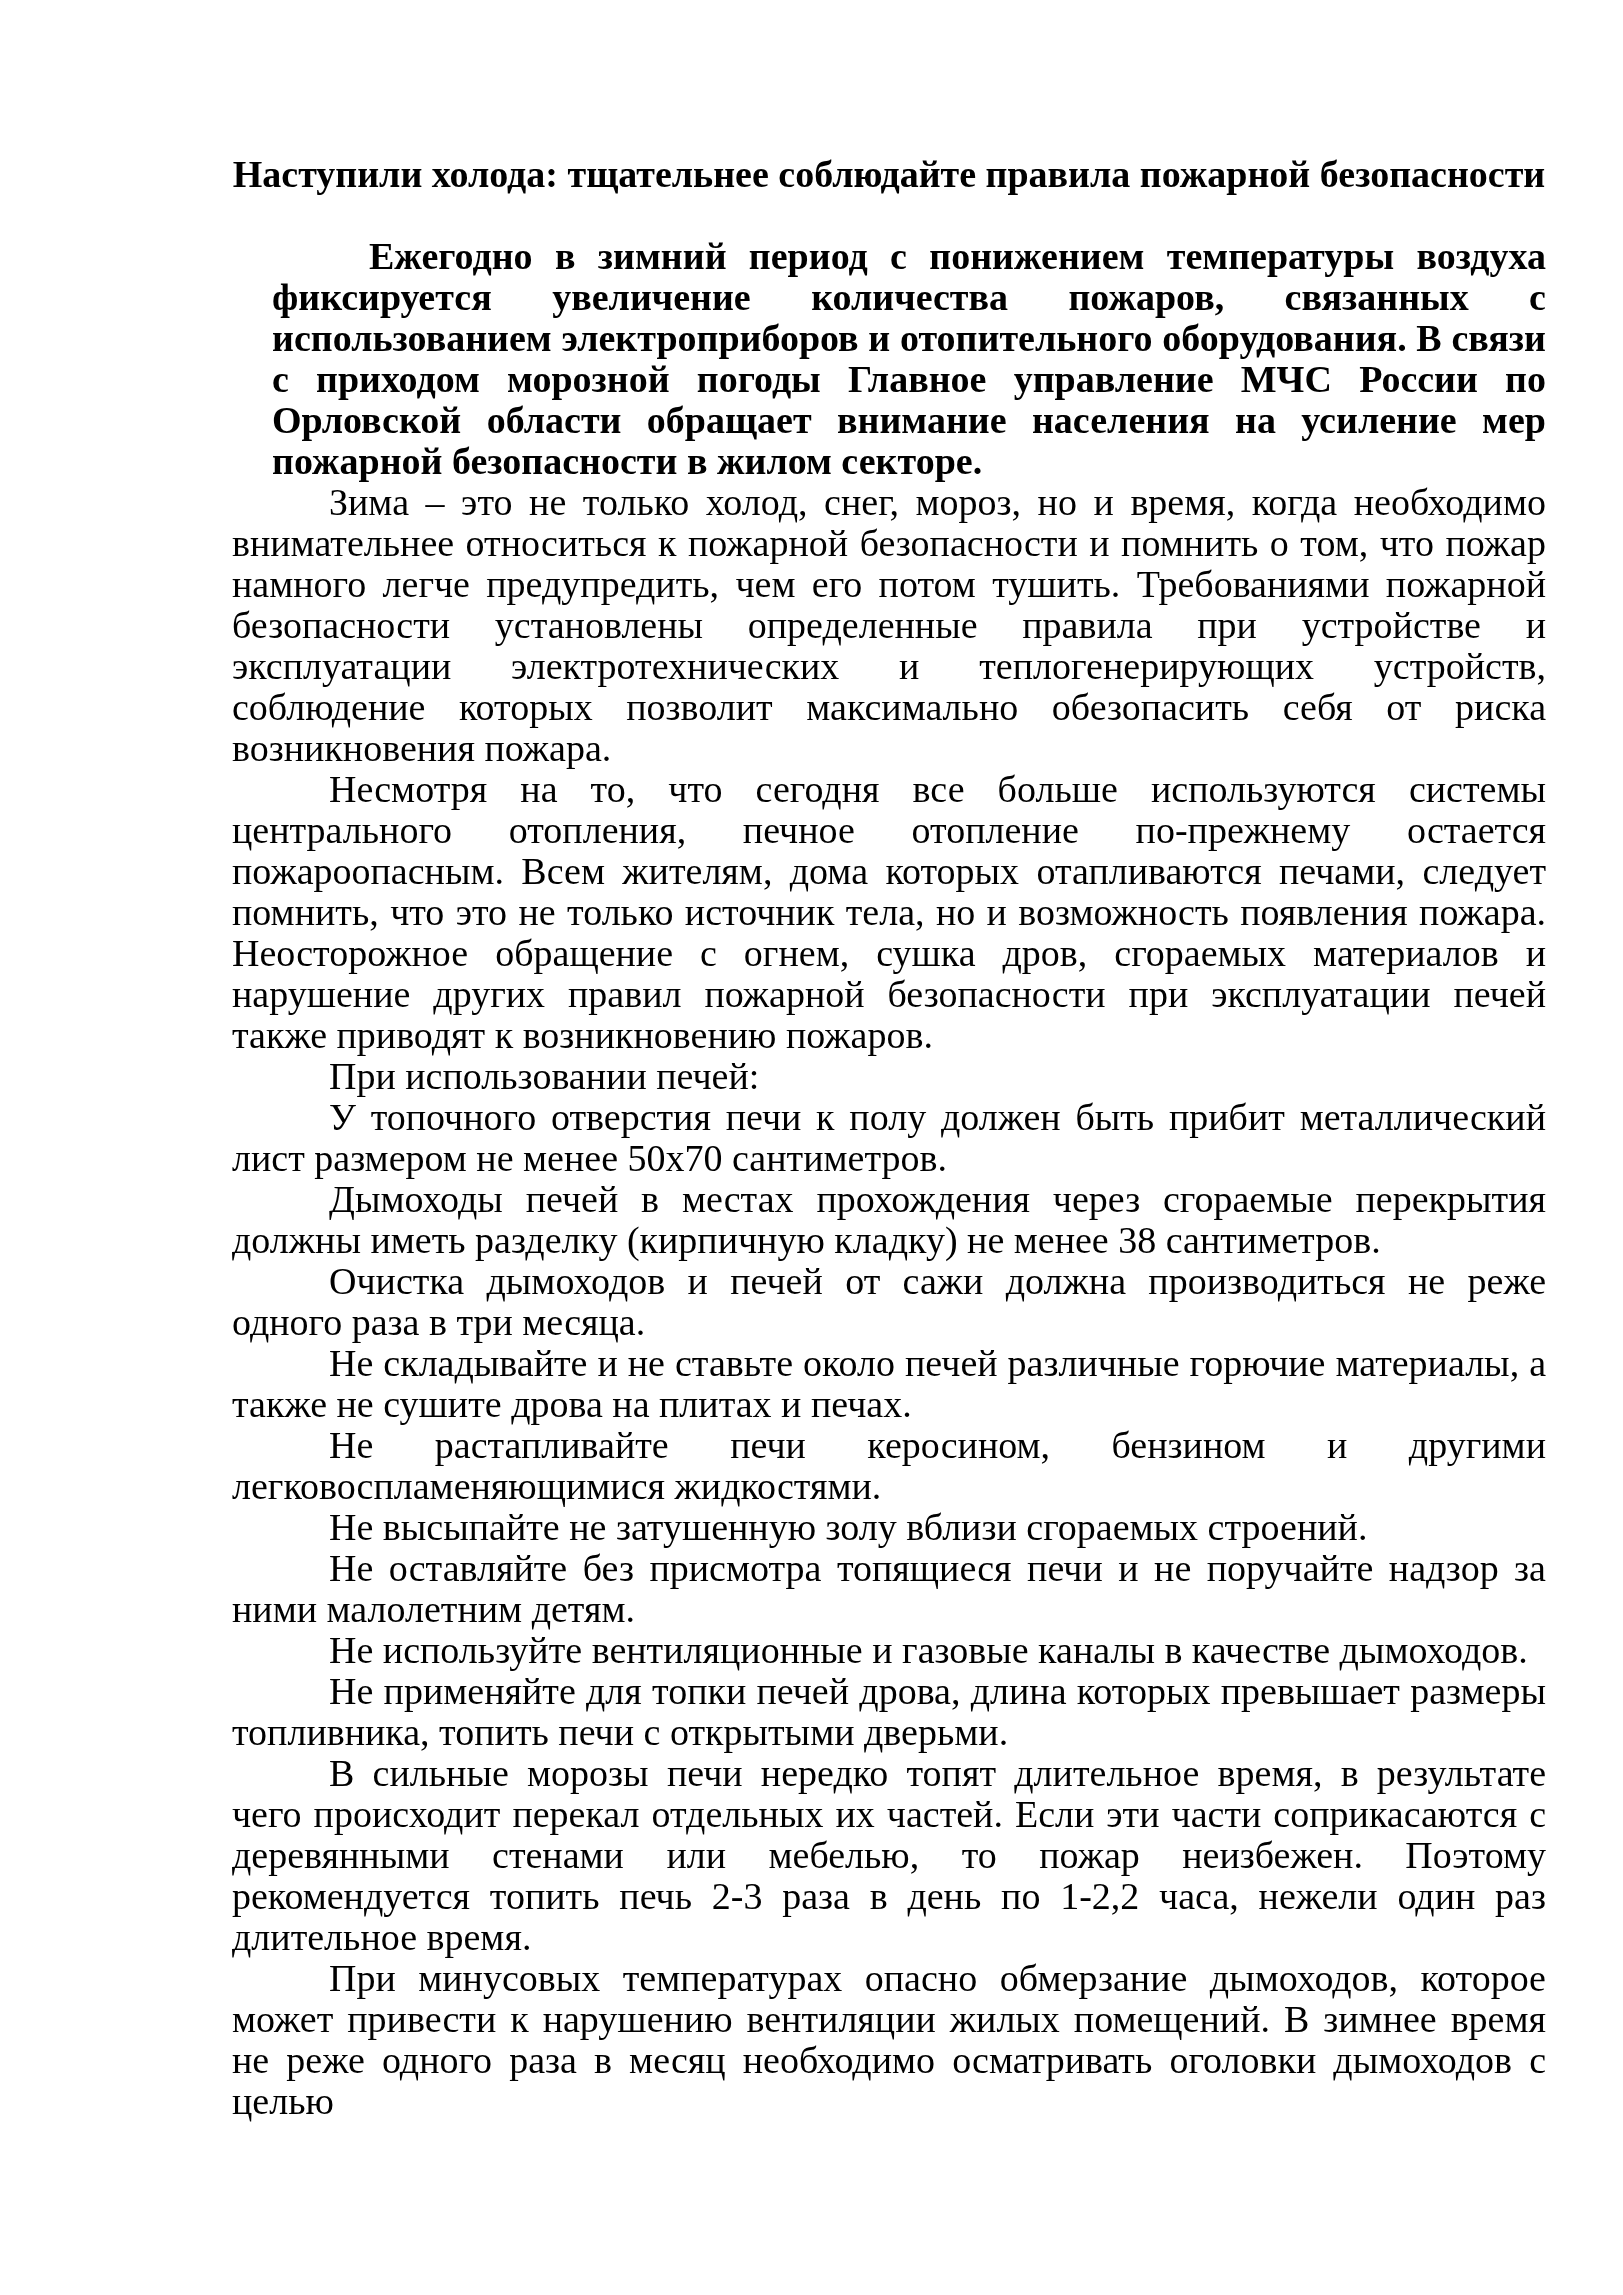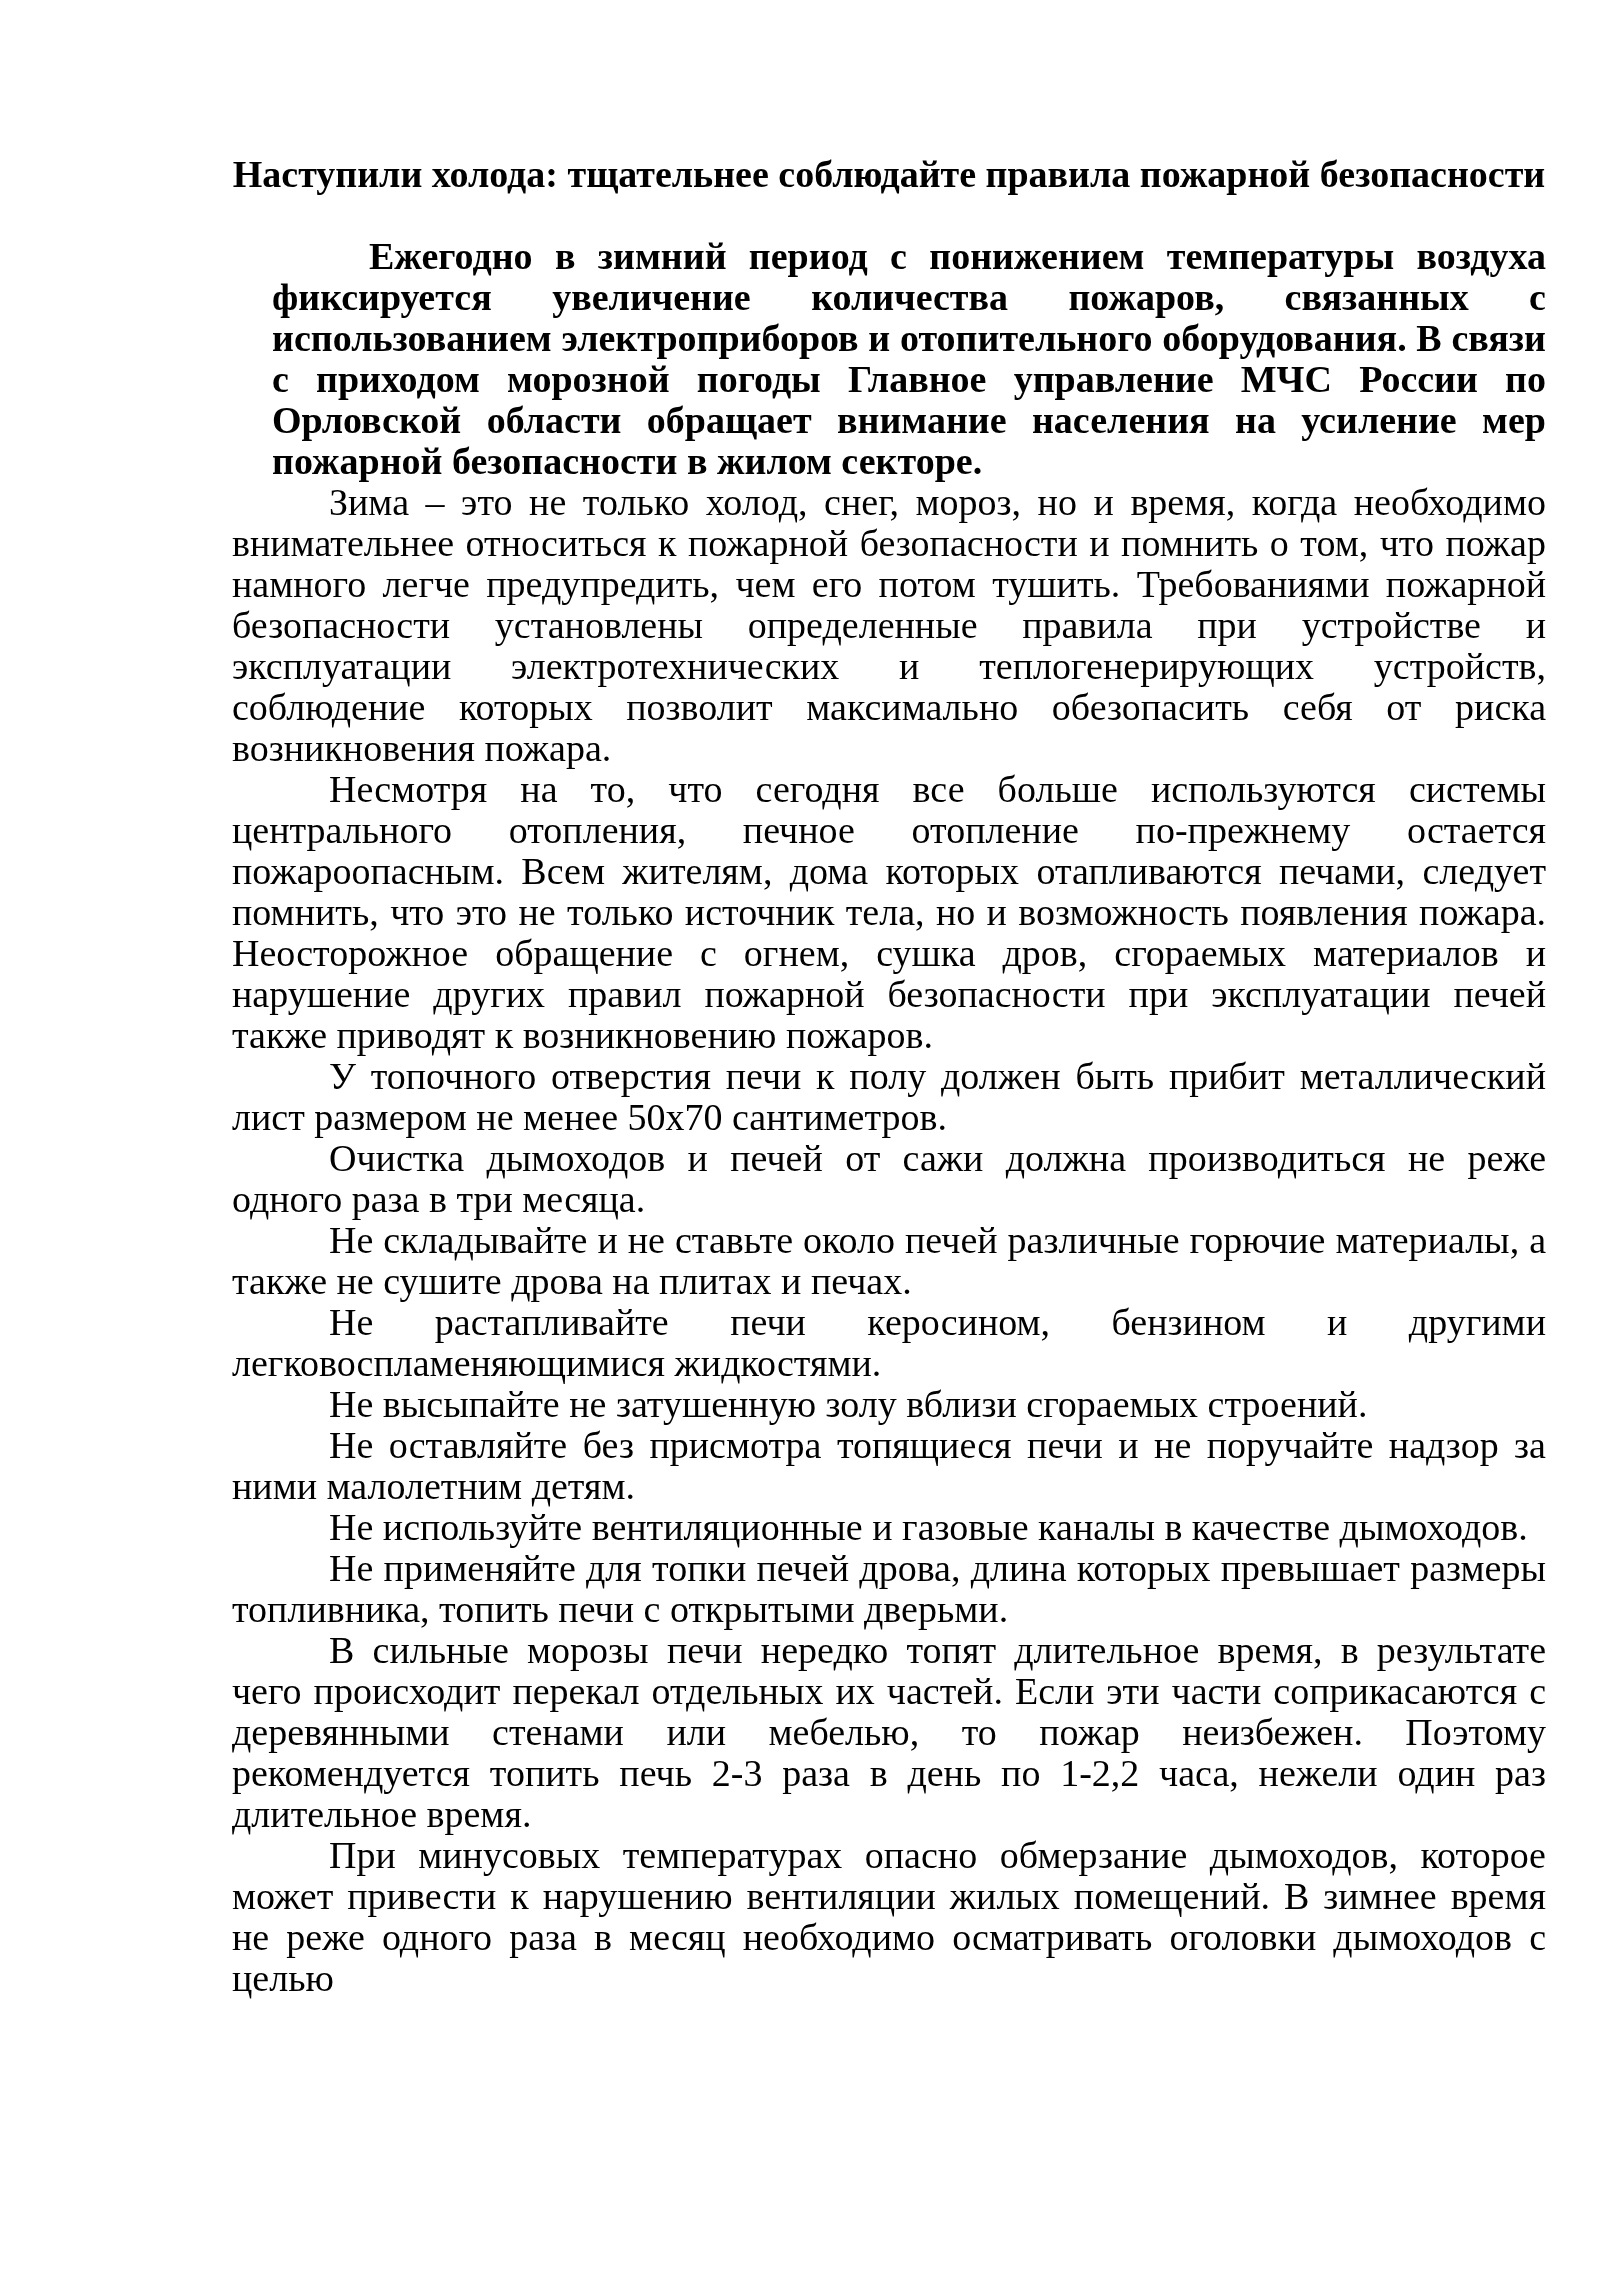--- a/index.html
+++ b/index.html
@@ -41,21 +41,23 @@
 </style>
 </head>
 <body>
 
 <div class="page">
   <h1 class="doc-title">Наступили холода: тщательнее соблюдайте правила пожарной безопасности</h1>
 
   <p class="para lead">Ежегодно в зимний период с понижением температуры воздуха фиксируется увеличение количества пожаров, связанных с использованием электроприборов и отопительного оборудования. В связи с приходом морозной погоды Главное управление МЧС России по Орловской области обращает внимание населения на усиление мер пожарной безопасности в жилом секторе.</p>
   <p class="para">Зима – это не только холод, снег, мороз, но и время, когда необходимо внимательнее относиться к пожарной безопасности и помнить о том, что пожар намного легче предупредить, чем его потом тушить. Требованиями пожарной безопасности установлены определенные правила при устройстве и эксплуатации электротехнических и теплогенерирующих устройств, соблюдение которых позволит максимально обезопасить себя от риска возникновения пожара.</p>
   <p class="para">Несмотря на то, что сегодня все больше используются системы центрального отопления, печное отопление по-прежнему остается пожароопасным. Всем жителям, дома которых отапливаются печами, следует помнить, что это не только источник тела, но и возможность появления пожара. Неосторожное обращение с огнем, сушка дров, сгораемых материалов и нарушение других правил пожарной безопасности при эксплуатации печей также приводят к возникновению пожаров.</p>
+  <p class="para">При использовании печей:</p>
   <p class="para">У топочного отверстия печи к полу должен быть прибит металлический лист размером не менее 50х70 сантиметров.</p>
+  <p class="para">Дымоходы печей в местах прохождения через сгораемые перекрытия должны иметь разделку (кирпичную кладку) не менее 38 сантиметров.</p>
   <p class="para">Очистка дымоходов и печей от сажи должна производиться не реже одного раза в три месяца.</p>
   <p class="para">Не складывайте и не ставьте около печей различные горючие материалы, а также не сушите дрова на плитах и печах.</p>
   <p class="para">Не растапливайте печи керосином, бензином и другими легковоспламеняющимися жидкостями.</p>
   <p class="para">Не высыпайте не затушенную золу вблизи сгораемых строений.</p>
   <p class="para">Не оставляйте без присмотра топящиеся печи и не поручайте надзор за ними малолетним детям.</p>
   <p class="para">Не используйте вентиляционные и газовые каналы в качестве дымоходов.</p>
   <p class="para">Не применяйте для топки печей дрова, длина которых превышает размеры топливника, топить печи с открытыми дверьми.</p>
   <p class="para">В сильные морозы печи нередко топят длительное время, в результате чего происходит перекал отдельных их частей. Если эти части соприкасаются с деревянными стенами или мебелью, то пожар неизбежен. Поэтому рекомендуется топить печь 2-3 раза в день по 1-2,2 часа, нежели один раз длительное время.</p>
   <p class="para">При минусовых температурах опасно обмерзание дымоходов, которое может привести к нарушению вентиляции жилых помещений. В зимнее время не реже одного раза в месяц необходимо осматривать оголовки дымоходов с целью</p>
 </div>

